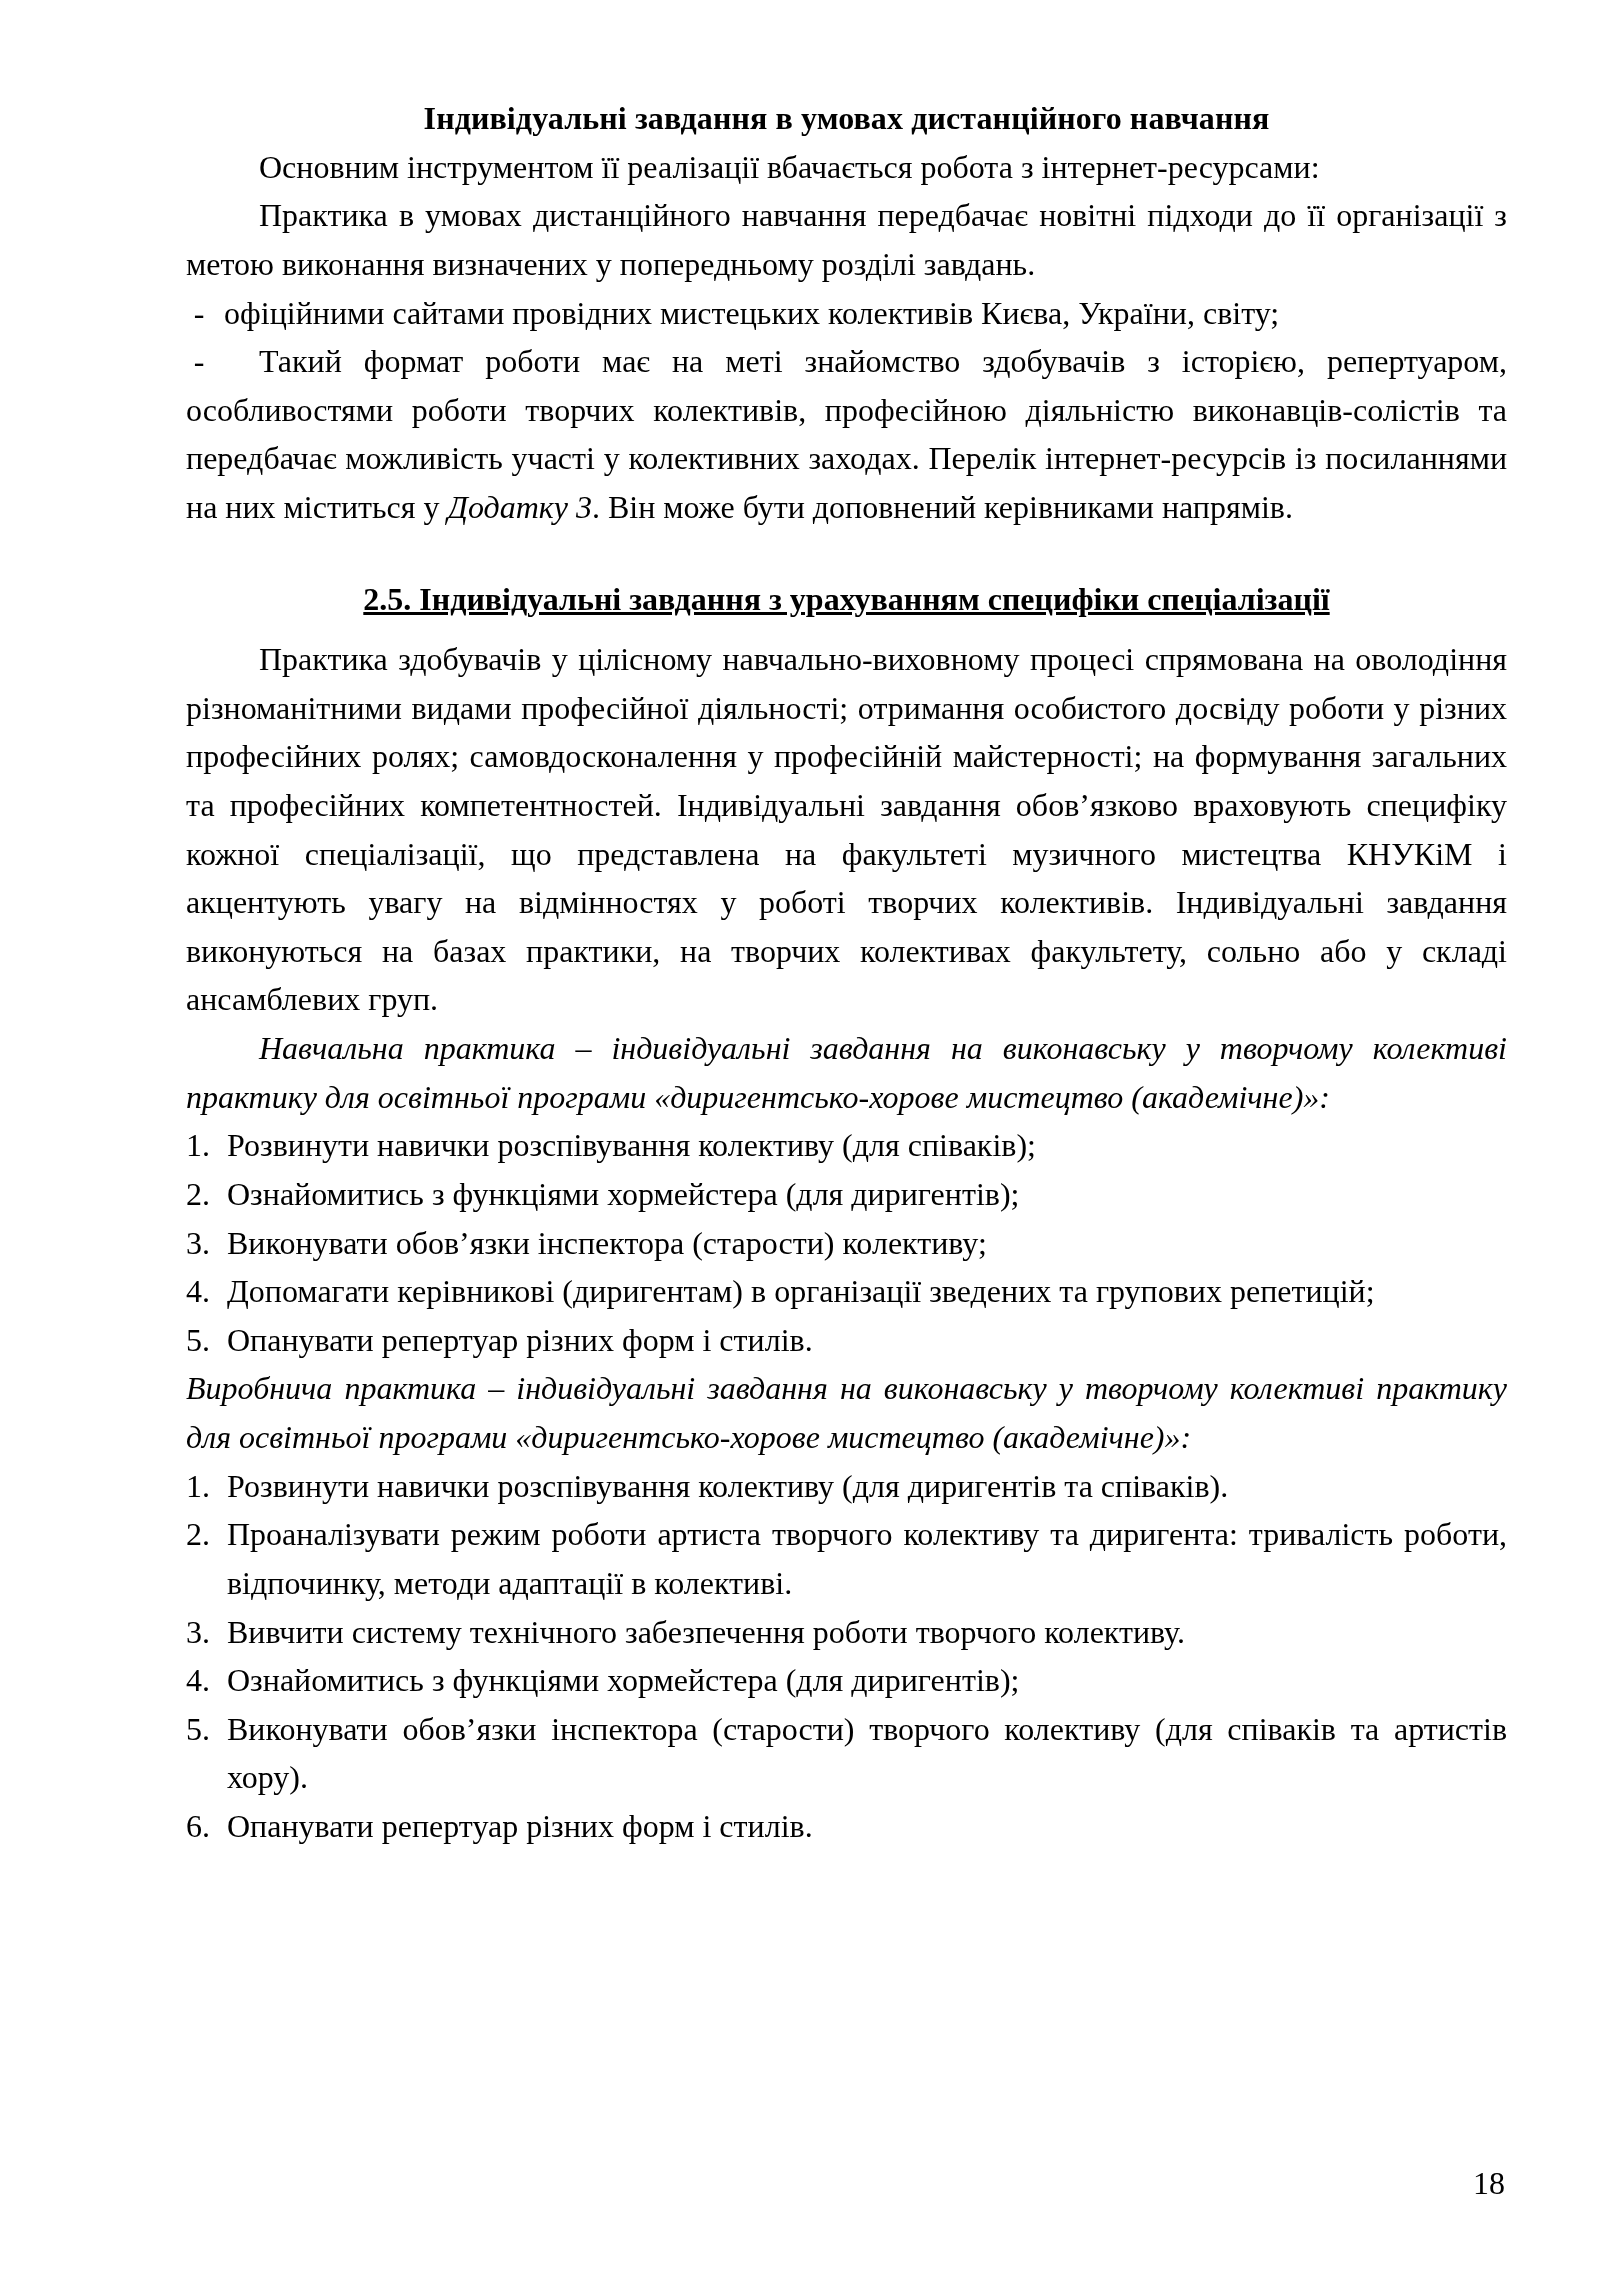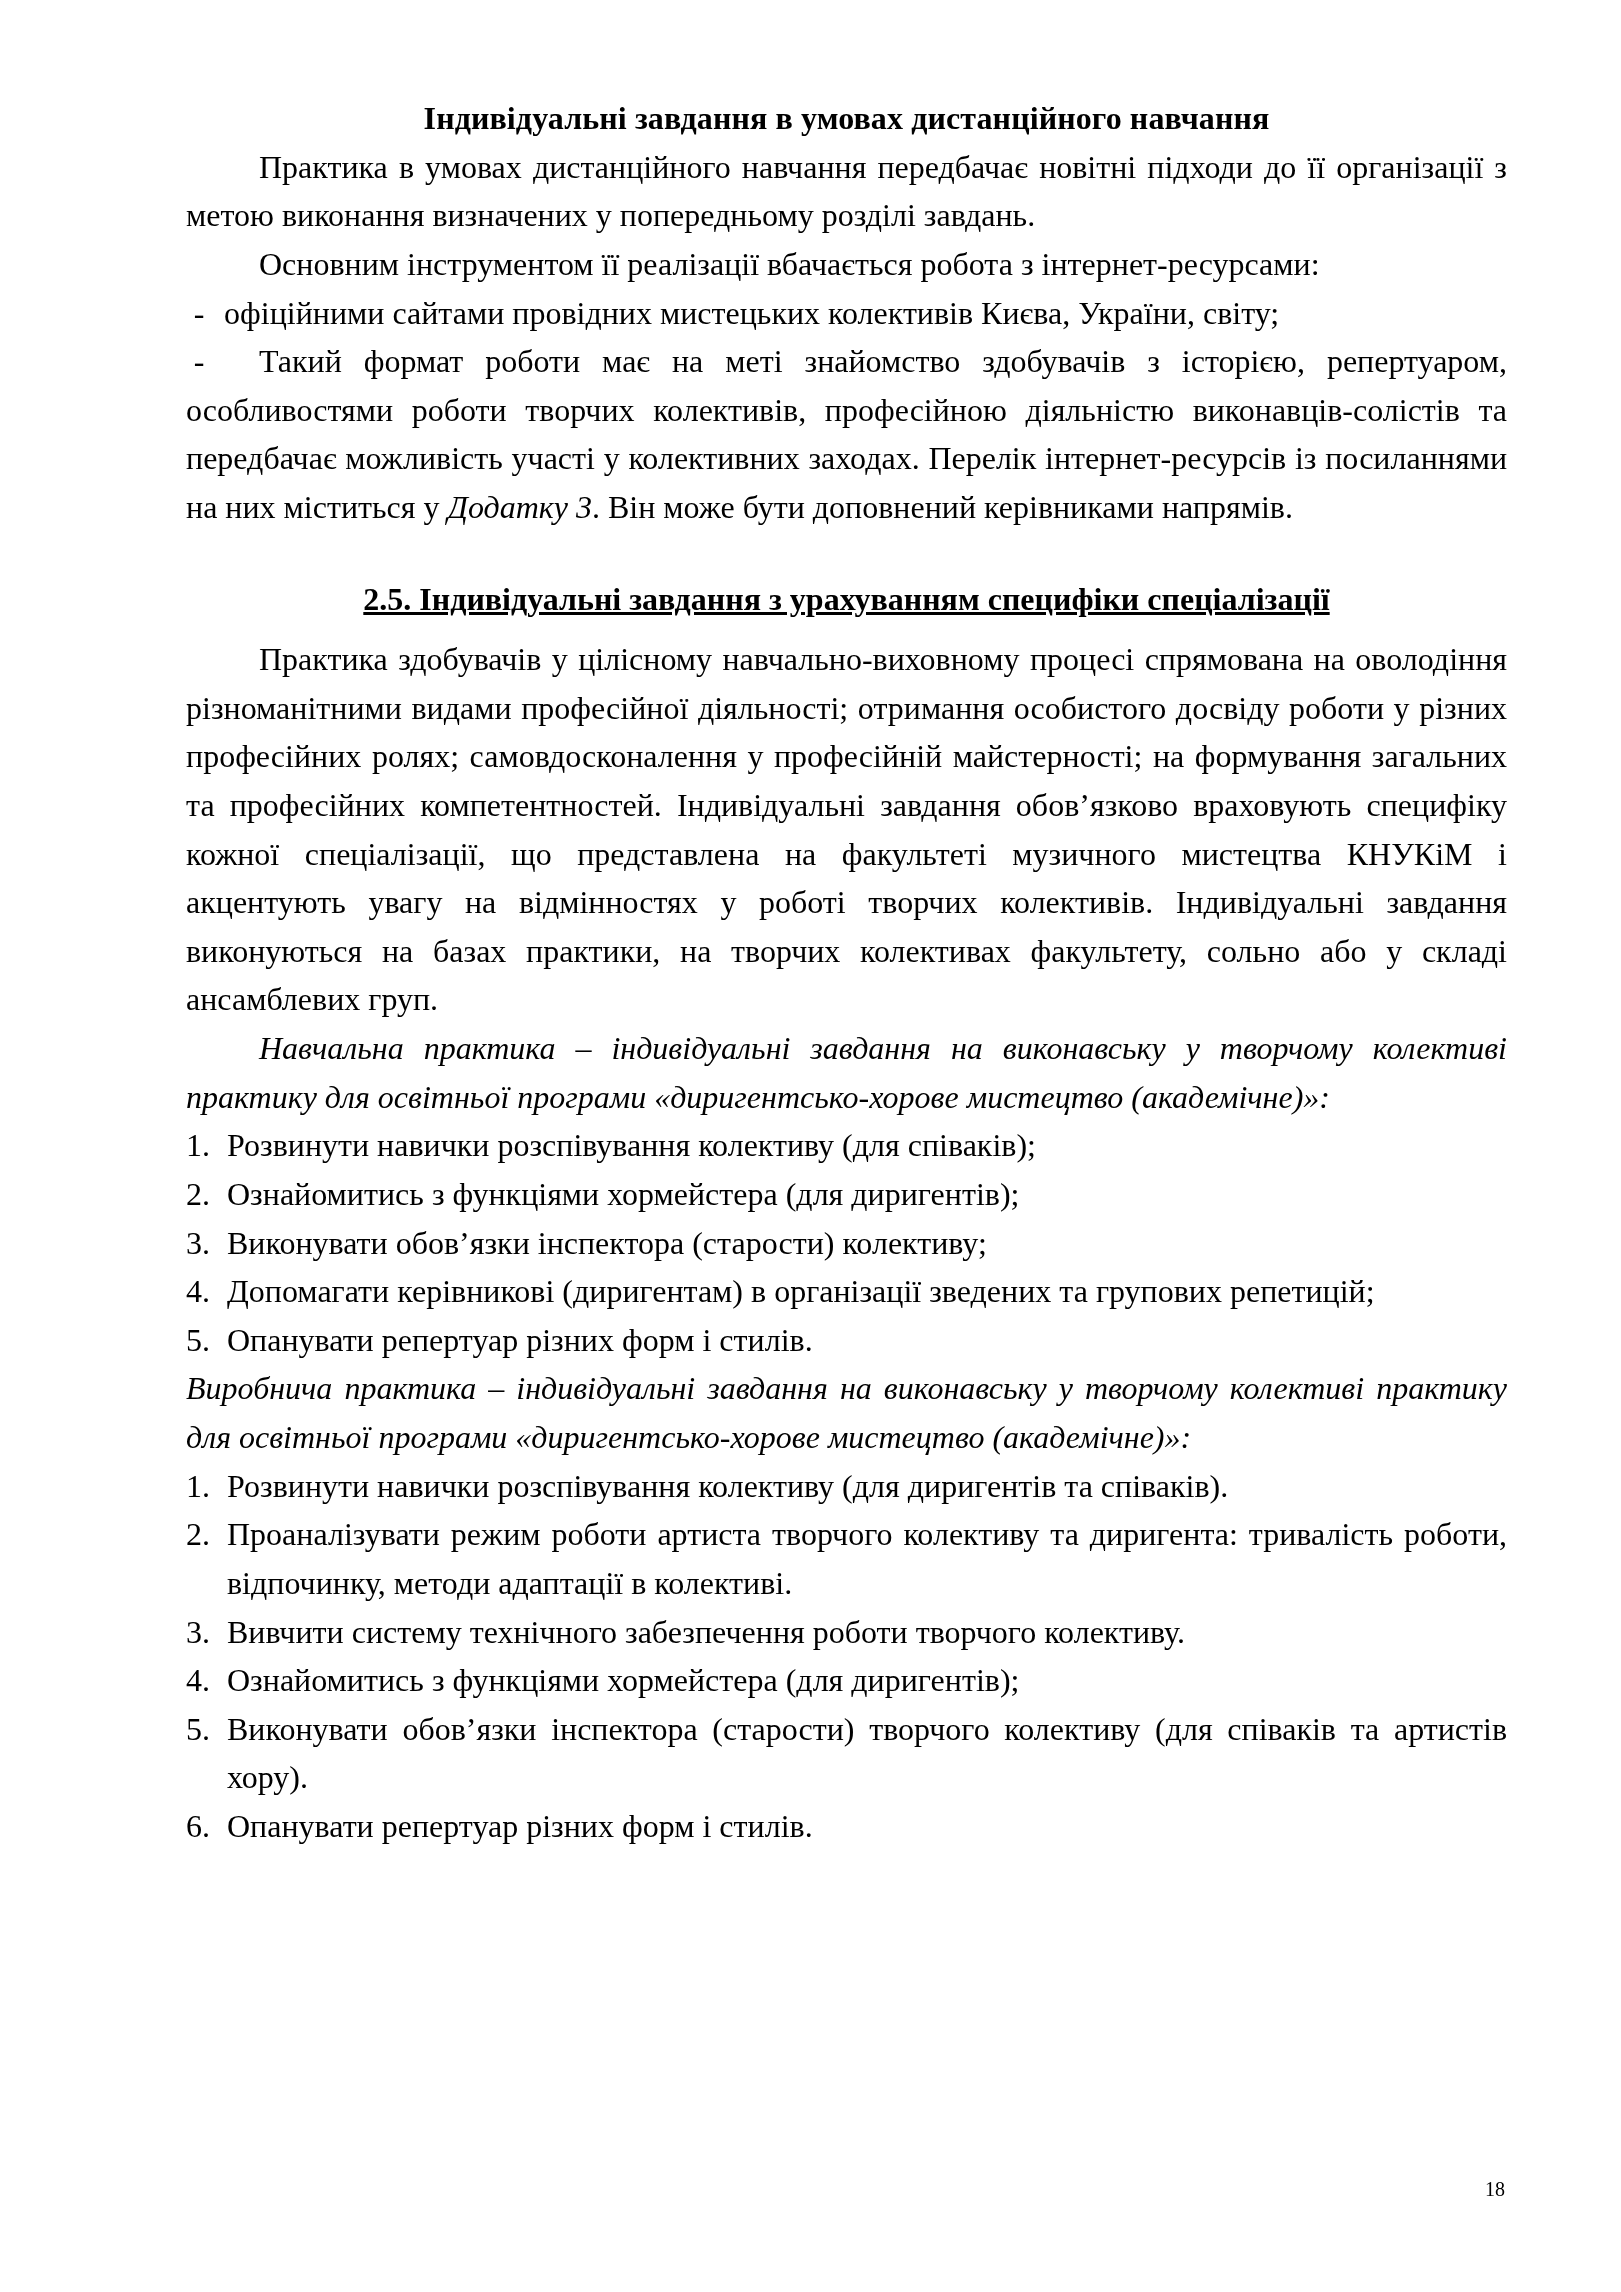--- a/index.html
+++ b/index.html
@@ -113,35 +113,35 @@
   }
   p.italic-block.indent {
     text-indent: 73px;
     font-style: italic;
   }
 
   .page-number {
     position: absolute;
     right: 116px;
     bottom: 94px;
-    font-size: 20px;
+    font-size: 32px;
     line-height: 1;
   }
 </style>
 </head>
 <body>
 
 <div class="page">
   <div class="content">
 
     <h1 class="doc-title">Індивідуальні завдання в умовах дистанційного навчання</h1>
 
+    <p class="para">Основним інструментом її реалізації вбачається робота з інтернет-ресурсами:</p>
+
     <p class="para">Практика в умовах дистанційного навчання передбачає новітні підходи до її організації з метою виконання визначених у попередньому розділі завдань.</p>
-
-    <p class="para">Основним інструментом її реалізації вбачається робота з інтернет-ресурсами:</p>
 
     <ul class="dash-list">
       <li><span class="dash">-</span><span>офіційними сайтами провідних мистецьких колективів Києва, України, світу;</span></li>
       <li><span class="dash">-</span></li>
     </ul>
 
     <p class="para"><span>Такий формат роботи має на меті знайомство здобувачів з історією, репертуаром, особливостями роботи творчих колективів, професійною діяльністю виконавців-солістів та передбачає можливість участі у колективних заходах. Перелік інтернет-ресурсів із посиланнями на них міститься у </span><span class="italic">Додатку 3</span><span>. Він може бути доповнений  керівниками напрямів.</span></p>
 
     <div class="spacer-before-heading"></div>
 

